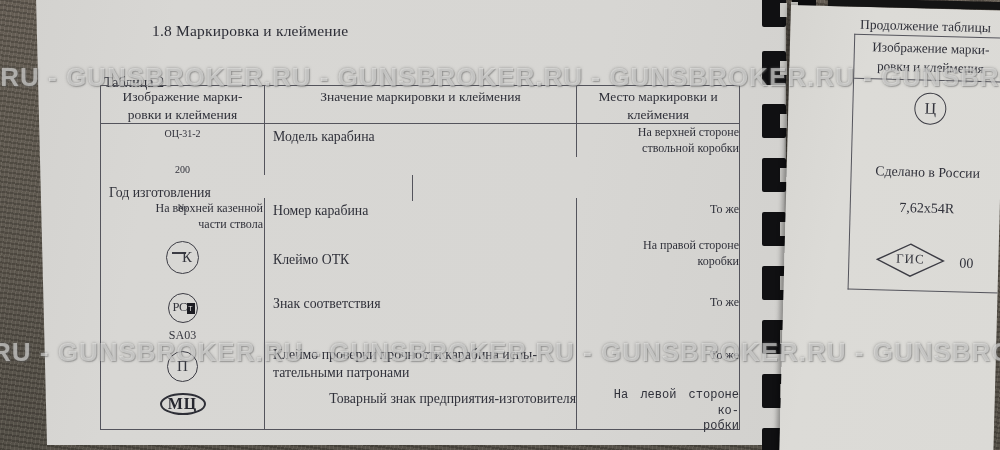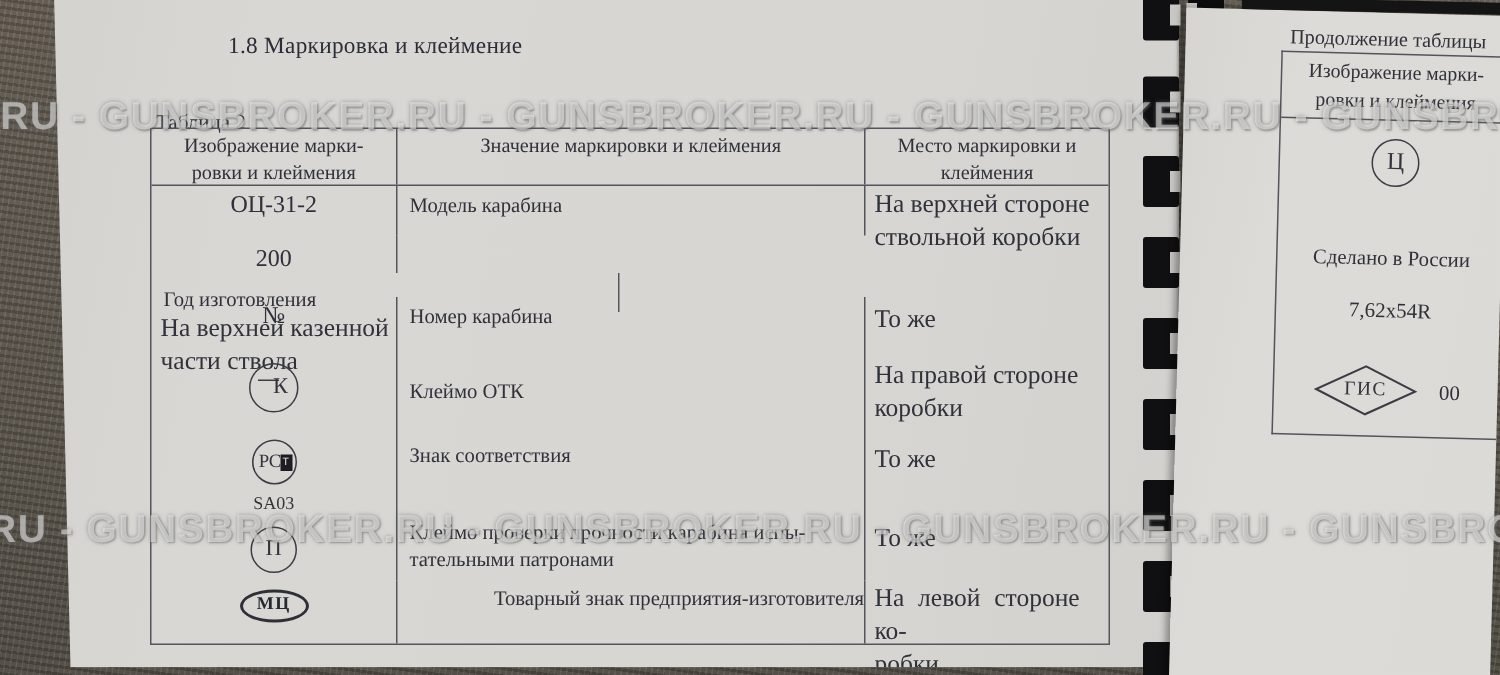--- a/index.html
+++ b/index.html
@@ -26,46 +26,46 @@
 
   .doc-table {
     position:absolute; left:72px; top:89px; width:640px; height:345px;
     border:1px solid #54545c; display:flex; flex-direction:column;
     color:#30313a;
   }
   .trow { display:flex; width:100%; }
   .cell { height:100%; }
   .c1 { width:164px; border-right:1px solid #54545c; display:flex; flex-direction:column; align-items:center; }
   .c2 { width:312px; border-right:1px solid #54545c; padding-left:8px; font-size:13.8px; line-height:1.25; white-space:pre-line; }
-  .c3 { width:162px; padding-left:6px; font-size:17px; line-height:1.3; white-space:pre-line; }
+  .c3 { width:162px; padding-left:6px; font-size:12px; line-height:1.3; white-space:pre-line;text-align:right; }
   .thead { height:38px; border-bottom:1px solid #54545c; }
   .thead .cell { font-size:13.5px; line-height:1.32; text-align:center; padding-top:2px; white-space:pre-line; }
   .thead .c2 { padding-left:0; }
   .thead .c3 { padding-left:0; }
 
-  .mark-text { font-size:16px; color:#30313a; }
+  .mark-text { font-size:10px; color:#30313a; }
 
   
   .stamp-circle {
     position:relative; width:33px; height:33px; border:1.6px solid #3c3c44; border-radius:50%;
     display:flex; align-items:center; justify-content:center; font-size:15px; color:#33343c;
   }
   .otk-letter { position:absolute; left:15px; top:7px; }
   .otk-bar { position:absolute; left:5px; top:10px; width:14px; height:1.6px; background:#3c3c44; }
   .rst-circle { width:30px; height:30px; font-size:12.5px; }
   .rst-letters { position:absolute; left:4px; top:6px; letter-spacing:-.5px; }
   .rst-t {
     position:absolute; right:2px; top:9px; width:8px; height:11px; background:#1c1c22;
     color:#e8e8e6; font-size:7px; line-height:11px; text-align:center; font-family:"Liberation Sans",sans-serif;
   }
   .mark-sub { margin-top:5px; font-size:12px; color:#33343c; }
   .oval-stamp {
     width:46px; height:22px; border:2px solid #2e2f37; border-radius:50%;
     display:flex; align-items:flex-start; justify-content:center;
-    font-size:12px; font-weight:bold; letter-spacing:1px; color:#26272f;
+    font-size:16px; font-weight:bold; letter-spacing:1px; color:#26272f;
   }
 
   
   .page-gap {
     position:absolute; left:784px; top:0; width:9px; height:450px;
     background:linear-gradient(90deg, rgba(60,56,50,.0), rgba(60,56,50,.55) 45%, rgba(90,86,80,.25) 70%, rgba(120,116,110,.05));
   }
   .ring { position:absolute; left:760px; width:58px; height:40px; }
   .ring .tab-l { position:absolute; left:2px;  top:3px; width:24px; height:34px; background:#101012; border-radius:2px; }
   .ring .tab-r { position:absolute; left:32px; top:0;   width:24px; height:40px; background:#0c0c0e; border-radius:2px; }
@@ -195,21 +195,21 @@
         <div class="cell c3" style="padding-top:4px;">То же</div>
       </div>
 
       <div class="trow" style="height:42px;">
         <div class="cell c1" style="padding-top:6px;">
           <span class="oval-stamp">
             <span>МЦ</span>
           </span>
         </div>
         <div class="cell c2" style="padding-top:3px;text-align:right;">Товарный знак предприятия-изготовителя</div>
-        <div class="cell c3" style="padding-top:1px;word-spacing:5px;">На левой стороне ко-
+        <div class="cell c3" style="padding-top:1px;word-spacing:5px;font-family:Liberation Mono, monospace;">На левой стороне ко-
 робки</div>
       </div>
     </div>
   </div>
 
   <div class="page-gap"></div>
   <div class="ring" style="top:-10px;">
       <div class="tab-l"></div>
       <div class="tab-r"></div>
     </div>

